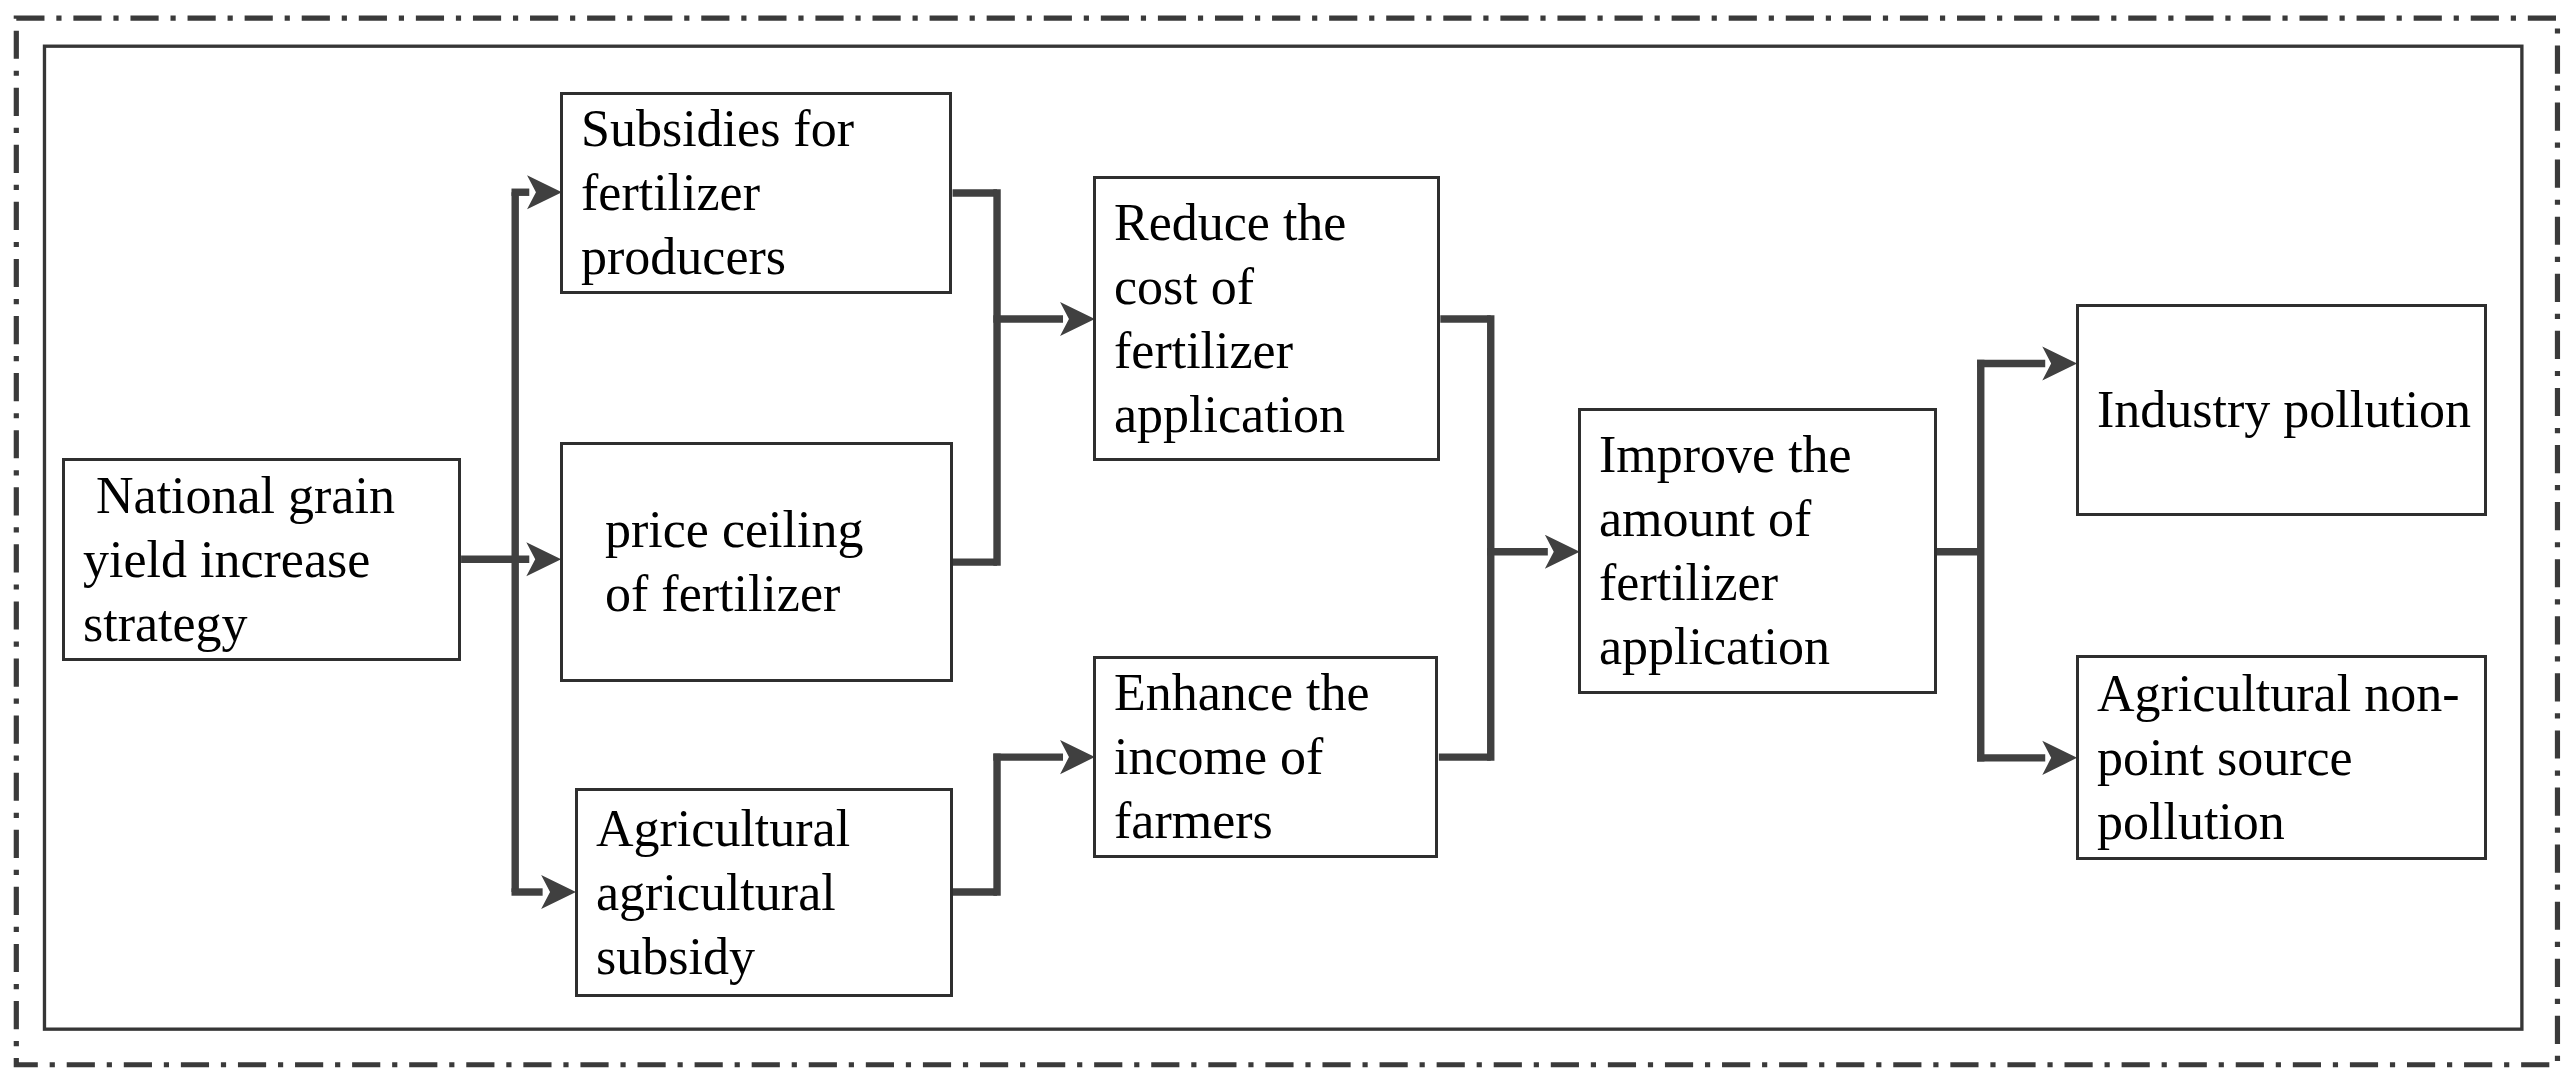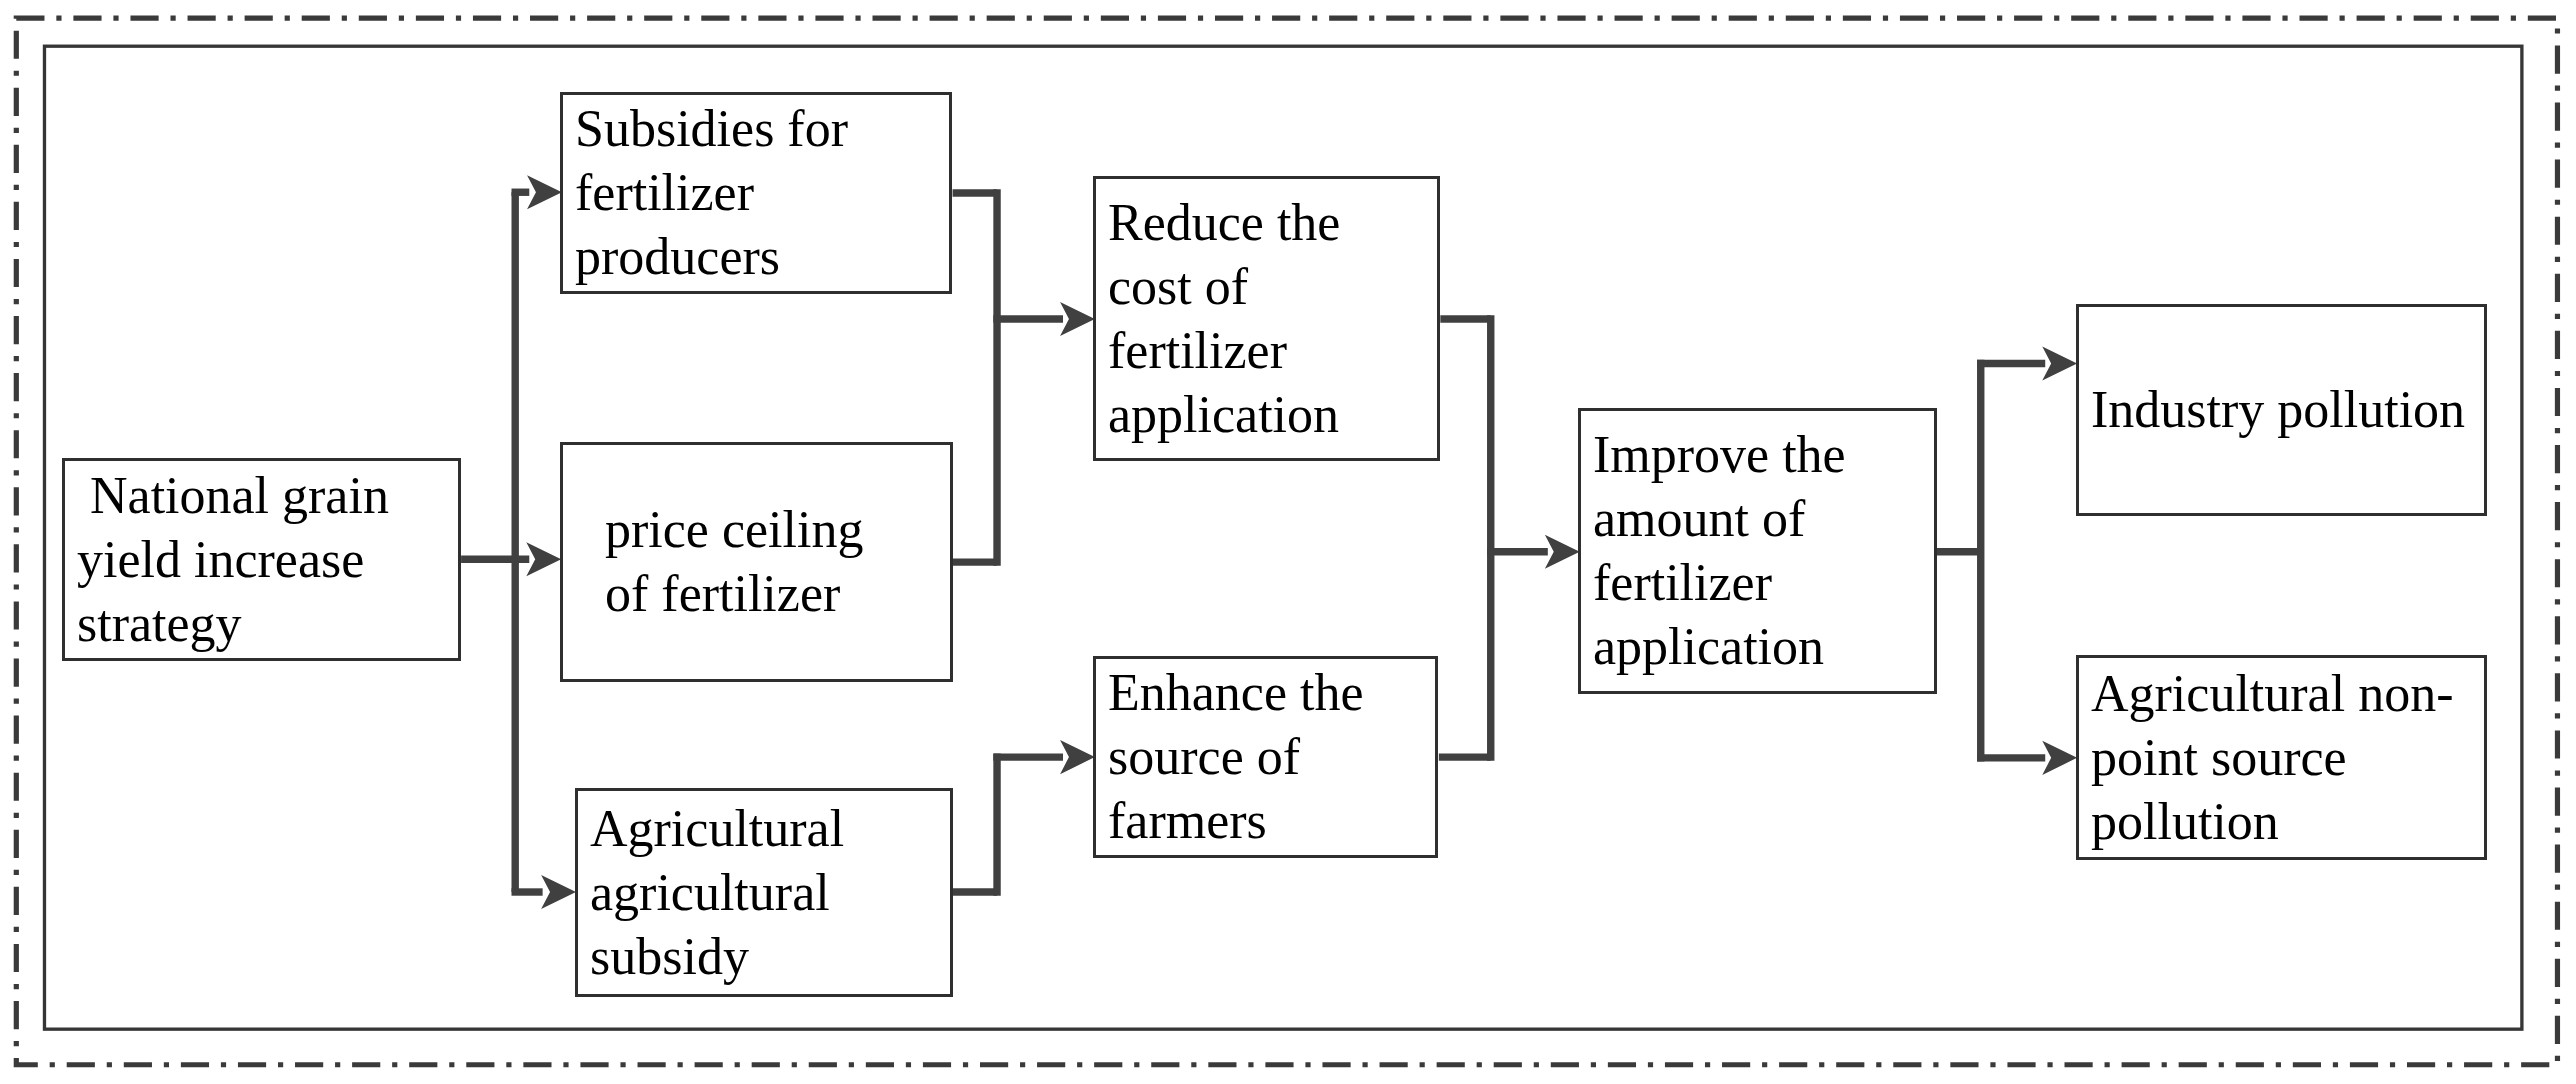--- a/index.html
+++ b/index.html
@@ -22,21 +22,21 @@
     border: 3px solid #2f2f2f;
     background: #ffffff;
     display: flex;
     align-items: center;
   }
   .node .label {
     font-size: 52px;
     line-height: 64px;
     color: #000000;
     white-space: pre-wrap;
-    padding-left: 12px;
+    padding-left: 18px;
     padding-right: 6px;
   }
   .node.pad-lg .label { padding-left: 42px; }
   .node.pad-md .label { }
 </style>
 </head>
 <body>
 
 <div class="canvas">
 
@@ -114,21 +114,21 @@
 
   <div class="node" style="left:1093px; top:176px; width:347px; height:285px;">
     <div class="label">Reduce the
 cost of
 fertilizer
 application</div>
   </div>
 
   <div class="node" style="left:1093px; top:656px; width:345px; height:202px;">
     <div class="label">Enhance the
-source of
+income of
 farmers</div>
   </div>
 
   <div class="node pad-md" style="left:1578px; top:408px; width:359px; height:286px;">
     <div class="label">Improve the
 amount of
 fertilizer
 application</div>
   </div>
 

